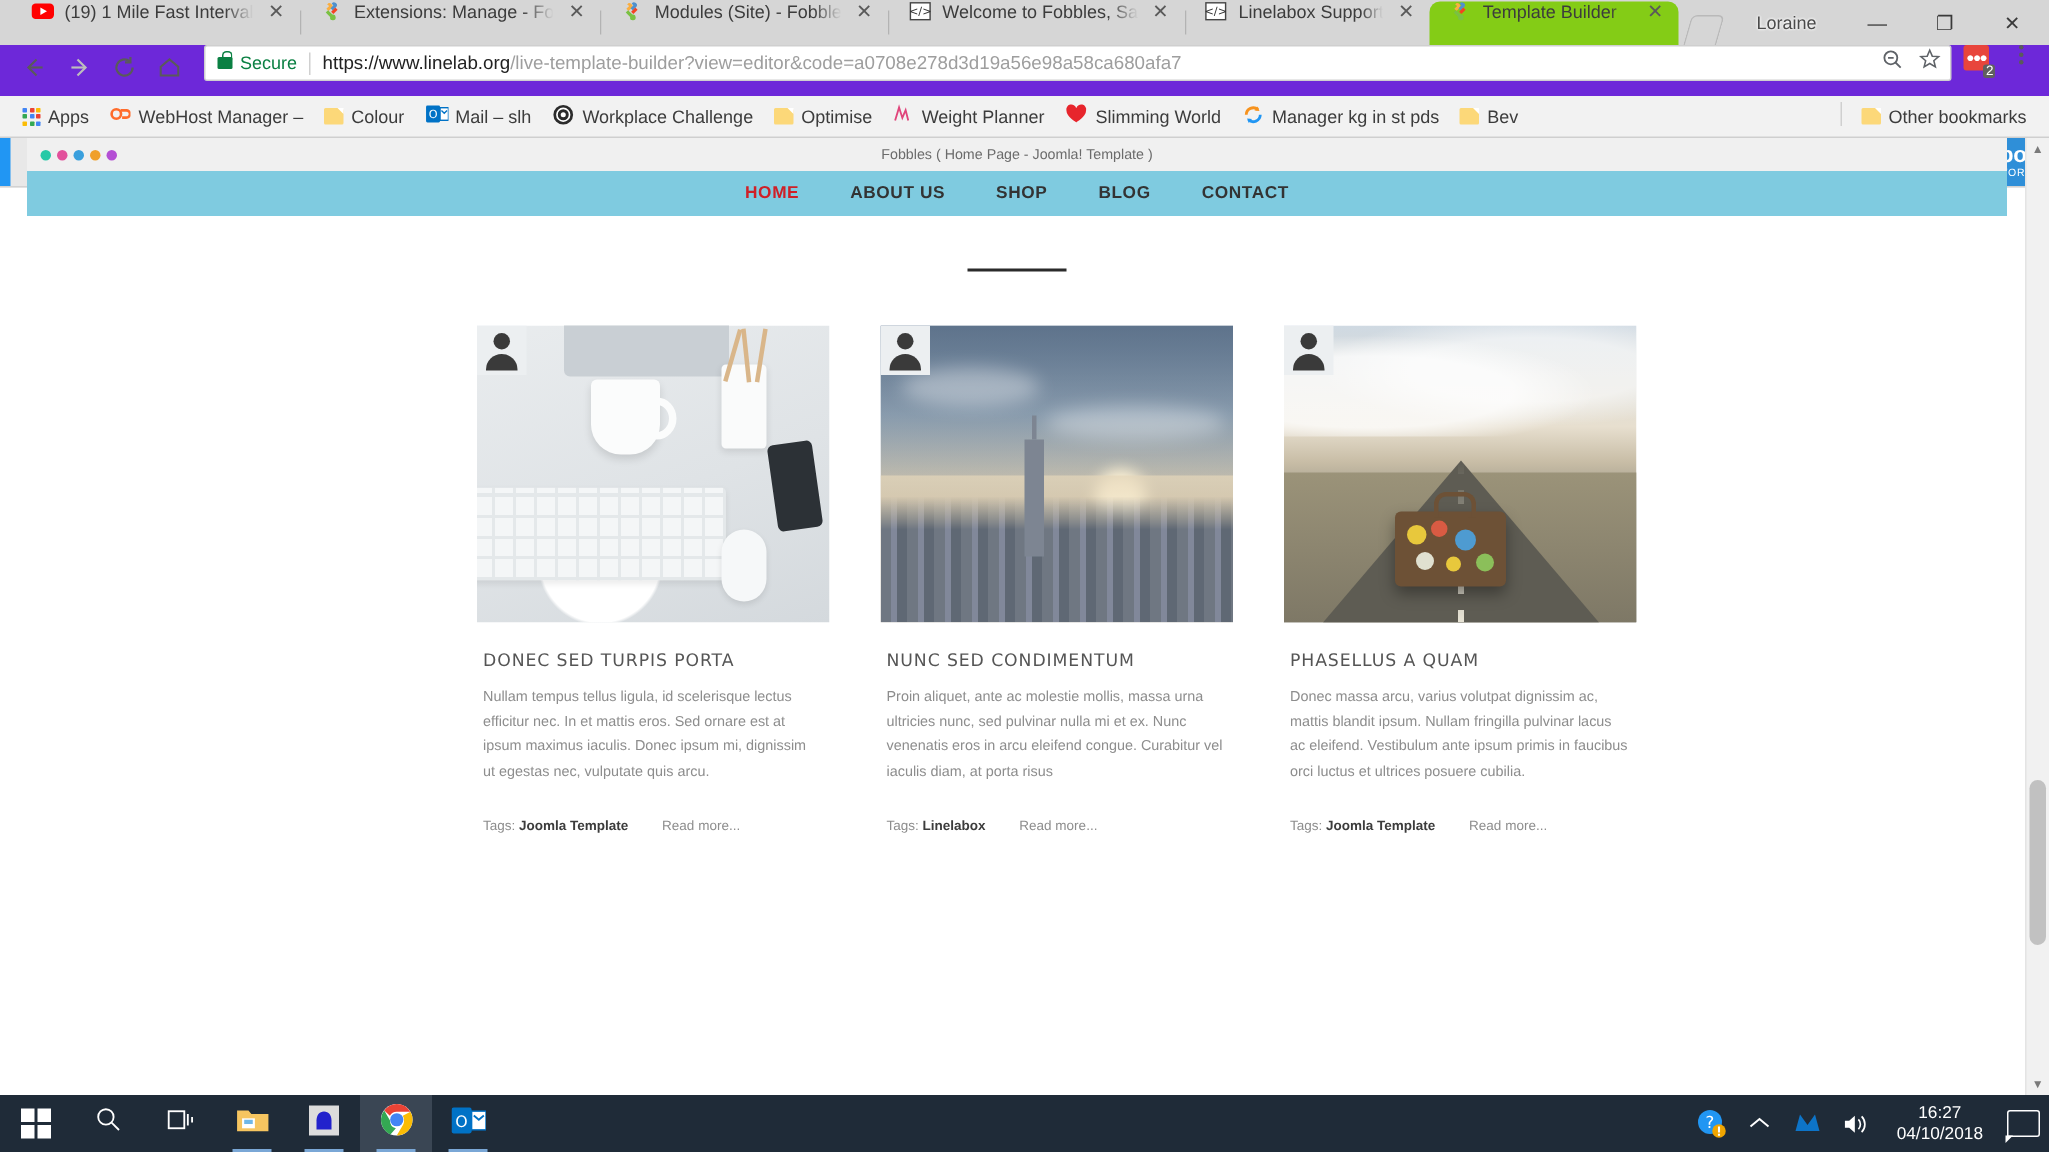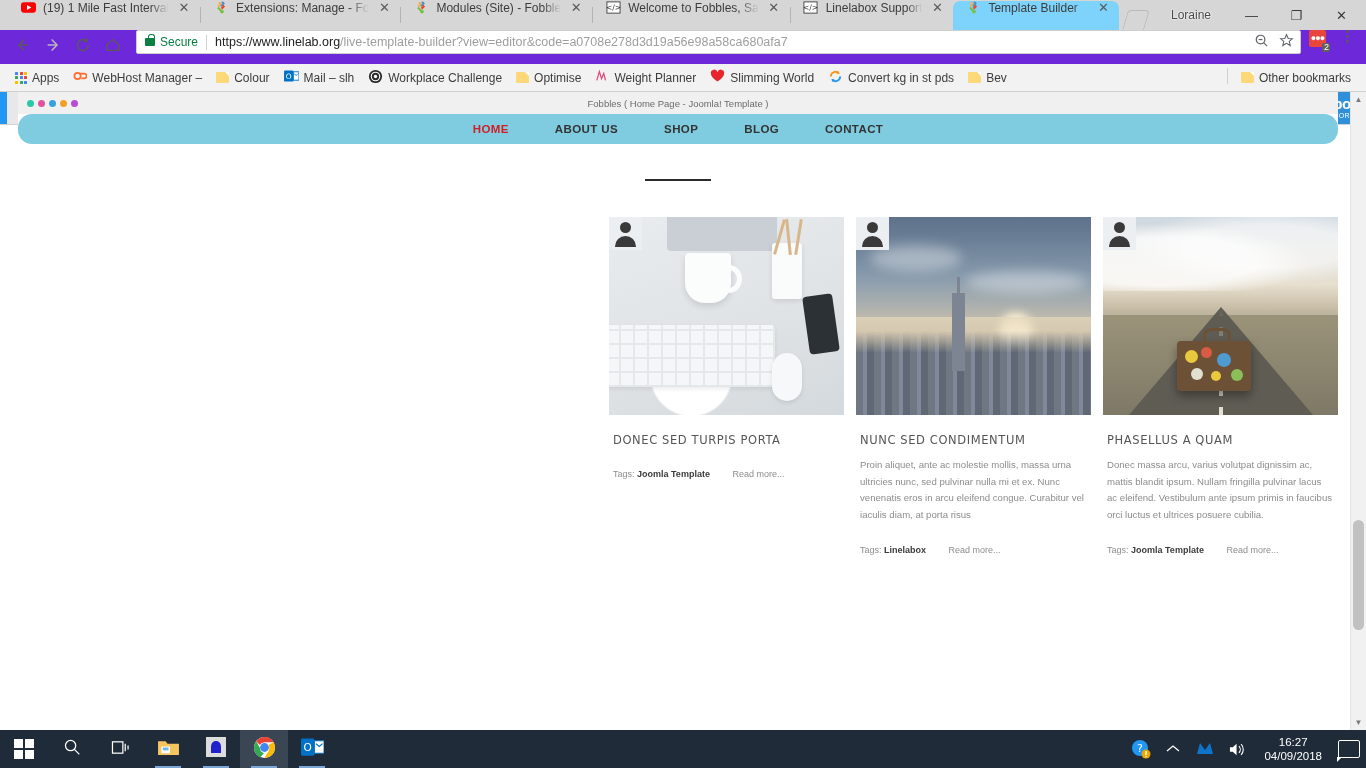--- a/index.html
+++ b/index.html
@@ -13,21 +13,21 @@
   .chrome-window{width:1366px;height:730px;background:#d6d6d6;position:relative;}
 
   
   .tabstrip{height:30px;background:#d6d6d6;display:flex;align-items:flex-end;padding-left:8px;position:relative;}
   .tab{
     height:29px;display:flex;align-items:center;gap:7px;
     padding:0 8px 16px 12px;box-sizing:border-box;
     position:relative;min-width:0;
   }
   .tab.inactive{background:#d6d6d6;}
-  .tab.active{background:#7dd3fc;border-top-left-radius:7px;border-top-right-radius:7px;margin-top:36px;}
+  .tab.active{background:#84cc16;border-top-left-radius:7px;border-top-right-radius:7px;margin-top:36px;}
   .tab-sep{width:1px;height:16px;background:#b3b3b3;align-self:center;}
   .tab-fav{width:16px;height:16px;flex:0 0 16px;display:flex;align-items:center;justify-content:center;}
   .tab-title{
     font-size:12px;color:#3c3c3c;white-space:nowrap;overflow:hidden;
     text-overflow:clip;flex:1 1 auto;
     -webkit-mask-image:linear-gradient(to right,#000 85%,transparent 100%);
             mask-image:linear-gradient(to right,#000 85%,transparent 100%);
   }
   .tab-close{width:16px;height:16px;flex:0 0 16px;display:flex;align-items:center;justify-content:center;
     font-size:13px;color:#5a5a5a;line-height:1;}
@@ -89,26 +89,26 @@
     align-items:flex-end;justify-content:center;padding-right:7px;box-sizing:border-box;}
   .brand-main{font-size:15px;font-weight:bold;line-height:14px;letter-spacing:-.3px;}
   .brand-sub{font-size:7px;letter-spacing:.5px;line-height:9px;}
 
   
   .preview-wrap{position:absolute;left:18px;top:0;width:1320px;height:606px;overflow:hidden;background:#fff;}
   .mock-head{height:22px;background:#f0f0f0;display:flex;align-items:center;position:relative;padding-left:9px;}
   .dots{display:flex;gap:4px;}
   .dots i{width:7px;height:7px;border-radius:50%;display:block;}
   .mock-title{position:absolute;left:0;right:0;text-align:center;font-size:9.5px;color:#6b6b6b;}
-  .site-nav{height:30px;background:#7fcbe0;display:flex;align-items:center;justify-content:center;gap:16px;border-radius:14px;}
+  .site-nav{height:30px;background:#7fcbe0;display:flex;align-items:center;justify-content:center;gap:4px;}
   .site-nav a{font-size:11.5px;font-weight:bold;color:#333;letter-spacing:.4px;padding:0 15px;text-decoration:none;}
   .site-nav a.current{color:#cf2027;}
   .site-body{background:#fff;height:554px;position:relative;}
   .hr-small{width:66px;height:2px;background:#2b2b2b;margin:35px auto 0;}
-  .cards{display:flex;gap:12px;padding:36px 0 0 300px;justify-content:flex-end;}
+  .cards{display:flex;gap:34px;padding:36px 0 0 300px;}
   .card{width:235px;position:relative;}
   .card-img{width:235px;height:198px;position:relative;overflow:hidden;}
   .avatar{position:absolute;left:0;top:0;width:33px;height:33px;background:#eceff1;z-index:3;
     display:flex;align-items:flex-end;justify-content:center;overflow:hidden;}
   .avatar .head{width:11px;height:11px;border-radius:50%;background:#3a3a3a;position:absolute;top:5px;}
   .avatar .body{width:21px;height:11px;border-radius:11px 11px 0 0;background:#3a3a3a;position:absolute;bottom:3px;}
   .card-title{font-size:11.5px;color:#555;letter-spacing:.6px;margin:18px 0 0 4px;font-family:"DejaVu Sans",sans-serif;}
   .card-text{font-size:9.6px;color:#8d8d8d;line-height:16.5px;margin:10px 0 0 4px;width:226px;}
   .card-tags{font-size:9px;color:#8d8d8d;margin:22px 0 0 4px;}
   .card-tags b{color:#3c3c3c;}
@@ -426,21 +426,21 @@
 
     <span class="bm">
       <span>
         <svg width="15" height="15" viewBox="0 0 16 16">
             <path d="M3 8a5 5 0 018.4-3.6" fill="none" stroke="#f7931e" stroke-width="2"></path>
             <path d="M13 8a5 5 0 01-8.4 3.6" fill="none" stroke="#2196f3" stroke-width="2"></path>
             <polygon points="11.2,2.2 12.4,5.4 8.9,5" fill="#f7931e"></polygon>
             <polygon points="4.8,13.8 3.6,10.6 7.1,11" fill="#2196f3"></polygon>
           </svg>
       </span>
-      <span>Convert kg in st pds</span>
+      <span>Manager kg in st pds</span>
     </span>
 
     <span class="bm">
       <span class="bm-folder"></span>
       <span>Bev</span>
     </span>
 
     <span class="bm-right">
       <span class="bm-divider"></span>
       <span class="bm">
@@ -528,20 +528,21 @@
                 <div class="kb"></div>
                   <div class="mouse"></div>
                   <div class="phone"></div>
               </div>
               <div class="avatar">
                   <span class="head"></span>
                   <span class="body"></span>
                 </div>
             </div>
             <div class="card-title">DONEC SED TURPIS PORTA</div>
+            <div class="card-text">Nullam tempus tellus ligula, id scelerisque lectus efficitur nec. In et mattis eros. Sed ornare est at ipsum maximus iaculis. Donec ipsum mi, dignissim ut egestas nec, vulputate quis arcu.</div>
             <div class="card-tags">
               <span>Tags:</span>
               <b>Joomla Template</b>
               <span class="rm">Read more...</span>
             </div>
           </div>
 
           <div class="card">
             <div class="card-img">
               <div class="img2">
@@ -711,19 +712,19 @@
         </svg>
     </span>
     <span class="tb-ico">
       <svg width="19" height="17" viewBox="0 0 20 18">
           <path d="M2 6.5h3L9 3v12L5 11.5H2z" fill="#fff"></path>
           <path d="M11.5 5.5a5 5 0 010 7M13.8 3.4a8 8 0 010 11.2" fill="none" stroke="#fff" stroke-width="1.2"></path>
         </svg>
     </span>
     <span class="clock">
       <div>16:27</div>
-      <div>04/09/2018</div>
+      <div>04/10/2018</div>
     </span>
     <span class="tb-ico">
       <span class="action-center"></span>
     </span>
   </span>
 </div>
 
 </body></html>

